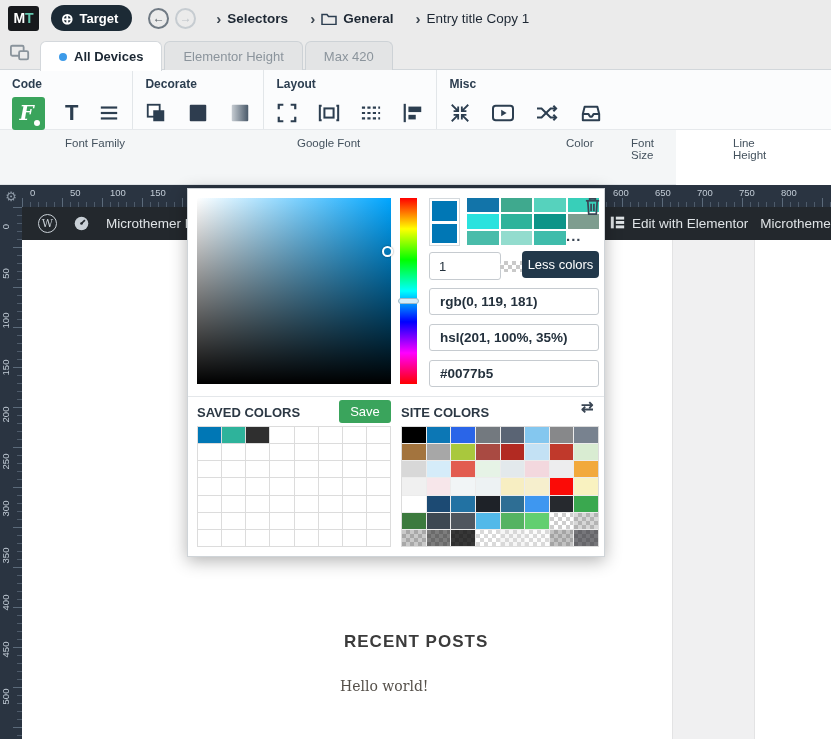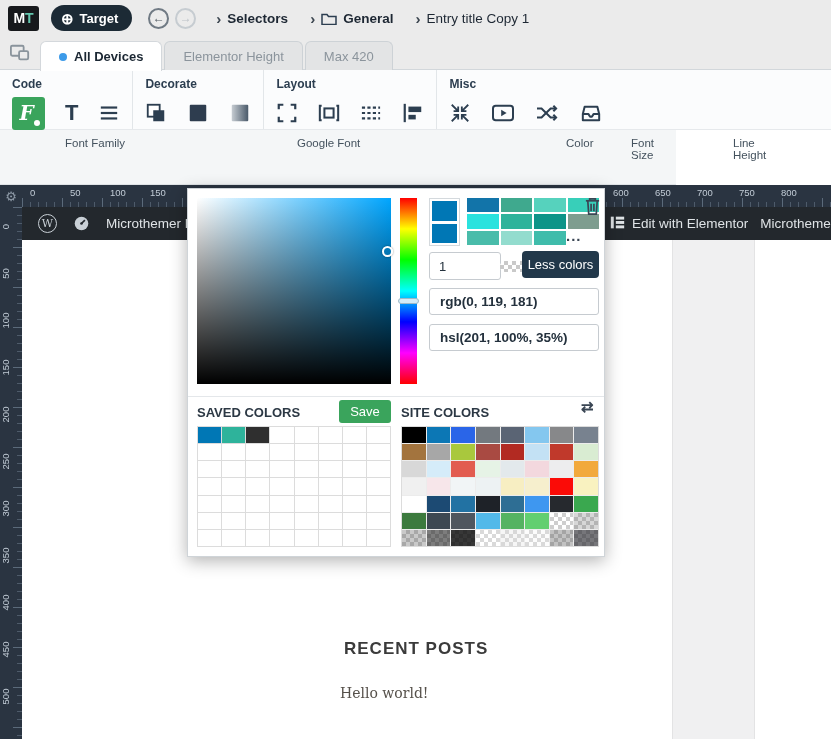--- a/index.html
+++ b/index.html
@@ -83,21 +83,21 @@
 
   .page { position:absolute; left:22px; top:207px; width:809px; height:532px; background:#fff; overflow:hidden; }
   .adminbar { position:absolute; left:0; top:0; width:809px; height:33px; background:#23282d; color:#dfe3e6; font-size:13.5px; }
   .ab-left { position:absolute; left:16px; top:0; height:33px; display:flex; align-items:center; gap:16px; }
   .ab-right { position:absolute; left:588px; top:0; height:33px; display:flex; align-items:center; gap:12px; white-space:nowrap; }
   .wp-circ { width:19px; height:19px; border:1.5px solid #c9d0d6; border-radius:50%; display:flex; align-items:center; justify-content:center; font-family:"DejaVu Serif",serif; font-size:11px; color:#c9d0d6; }
   .ab-item { cursor:pointer; display:flex; align-items:center; gap:7px; }
 
   .grey-strip { position:absolute; left:650px; top:33px; width:83px; height:499px; background:#f0f0f1; border-left:1px solid #e3e3e4; border-right:1px solid #e3e3e4; }
   .content { position:absolute; left:318px; top:425px; }
-  .widget-title { font-size:17px; font-weight:bold; letter-spacing:1px; color:#3b3b3b; margin-left:4px;margin-top:7px; }
+  .widget-title { font-size:17px; font-weight:bold; letter-spacing:1px; color:#3b3b3b; margin-left:4px; }
   .post-title { margin-top:26px; font-family:"DejaVu Serif",serif; font-size:14px; color:#55504a; }
 
   
   .popup { position:absolute; left:187px; top:188px; width:418px; height:369px; background:#fff; border:1px solid #cfd4d8; box-shadow:0 4px 16px rgba(0,0,0,.3); z-index:50; }
   .sv-square { position:absolute; left:9px; top:9px; width:194px; height:186px; cursor:crosshair;
     background-image: linear-gradient(to top, #000, rgba(0,0,0,0)), linear-gradient(to right, #fff, hsl(201,100%,50%)); }
   .sv-cursor { position:absolute; right:-2px; top:26%; width:11px; height:11px; border:2px solid #fff; border-radius:50%; box-shadow:0 0 2px rgba(0,0,0,.5); }
   .hue-bar { position:absolute; left:212px; top:9px; width:17px; height:186px; cursor:pointer;
     background: linear-gradient(to bottom, #f00 0%, #ff0 16.6%, #0f0 33.3%, #0ff 50%, #00f 66.6%, #f0f 83.3%, #f00 100%); }
   .hue-handle { position:absolute; left:-2px; right:-2px; top:54%; height:6px; background:#d3ecf8; border:1px solid #9fb8c6; border-radius:3px; }
@@ -431,20 +431,21 @@
             <line x1="7.5" y1="8" x2="7.5" y2="16"></line>
             <line x1="10.5" y1="8" x2="10.5" y2="16"></line>
           </g>
         </svg>
     </span>
     <input class="op-input" value="1" style="">
     <div class="op-slider checker"></div>
     <button class="less-colors">Less colors</button>
     <input class="val-input in-rgb" value="rgb(0, 119, 181)" style="">
     <input class="val-input in-hsl" value="hsl(201, 100%, 35%)" style="">
+    <input class="val-input in-hex" value="#0077b5" style="">
     <div class="pp-divider"></div>
     <span class="sec-title saved-title">SAVED COLORS</span>
     <button class="save-btn">Save</button>
     <span class="sec-title site-title">SITE COLORS</span>
     <span class="sync-ic">⇄</span>
     <div class="swgrid saved-grid">
         <div class="sw" style="background: rgb(0, 119, 181);"></div>
         <div class="sw" style="background: rgb(46, 179, 155);"></div>
         <div class="sw" style="background: rgb(47, 47, 47);"></div>
         <div class="sw empty"></div>

